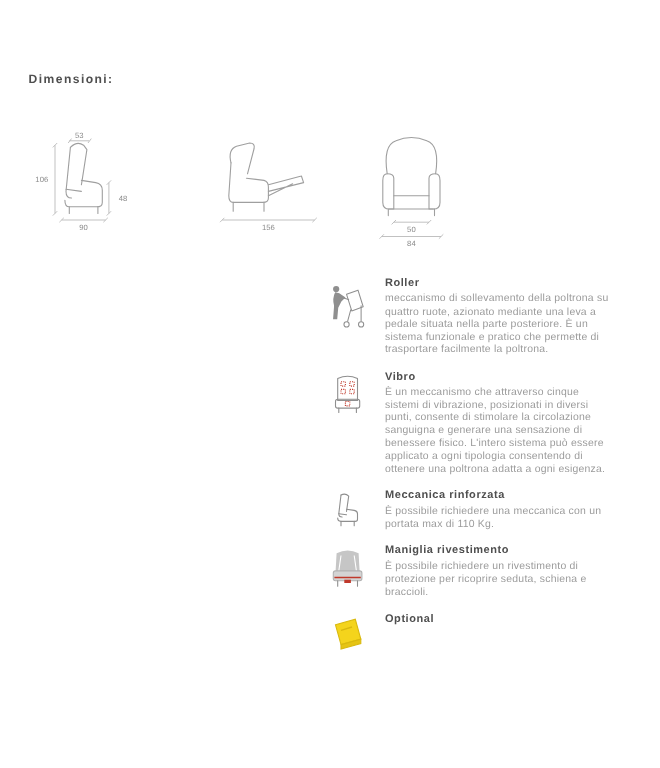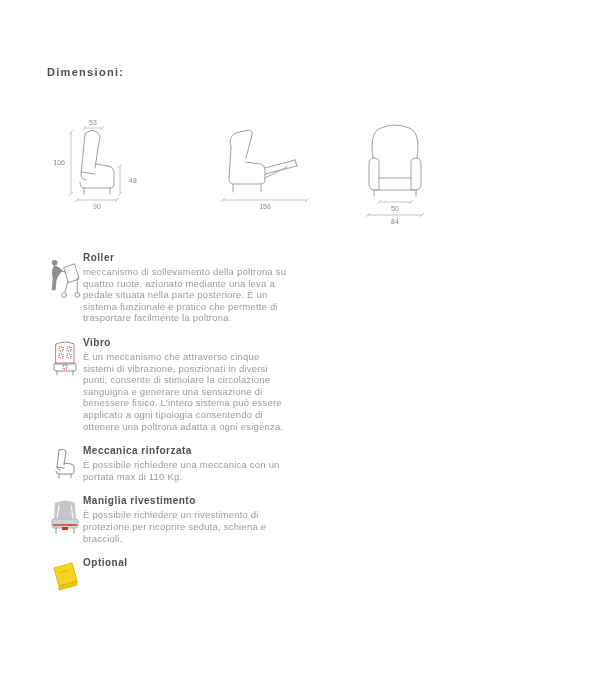--- a/index.html
+++ b/index.html
@@ -2,41 +2,41 @@
 <html><head>
 <meta charset="utf-8">
 <style>
   * { margin: 0; padding: 0; box-sizing: border-box; }
   html, body { background: #ffffff; }
   body {
     width: 600px; height: 698px; overflow: hidden;
     font-family: "Liberation Sans", sans-serif;
     color: #9b9b9b;
   }
-  .page { padding: 66px 40px 0 47px; }
+  .page { padding: 66px 40px 0 26px; }
   .section-title {
     font-size: 11px; font-weight: bold;
     letter-spacing: 1.3px; color: #4f4f4f;
   }
   
   .diagrams {
     display: flex; align-items: flex-start;
     gap: 44px; margin-top: 40px; margin-left: 0;
   }
   svg.diagram { display: block; }
   svg.diagram text {
     font-family: "Liberation Sans", sans-serif;
     font-size: 7px; fill: #8a8a8a;
   }
   .chair-line { stroke: #9f9f9f; stroke-width: 1; fill: none; stroke-linecap: round; stroke-linejoin: round; }
   .dim-line { stroke: #b8b8b8; stroke-width: 0.8; fill: none; }
   
   .optionals-title { margin-top: 28px; }
   .optionals { margin-top: 24px; display: flex; flex-direction: column; gap: 13px; }
-  .optional-item { display: flex; gap: 0; }
+  .optional-item { display: flex; gap: 16px; justify-content: flex-end; }
   .icon-cell { width: 36px; flex: 0 0 36px; display: flex; justify-content: center; padding-top: 2px; }
   .text-cell { width: 210px; }
   .optional-name {
     font-size: 10px; font-weight: bold; color: #4f4f4f;
     letter-spacing: 0.5px; margin-bottom: 3px;
   }
   .optional-desc {
     font-size: 9.5px; line-height: 11.6px;
     color: #9b9b9b; letter-spacing: 0.2px;
   }

